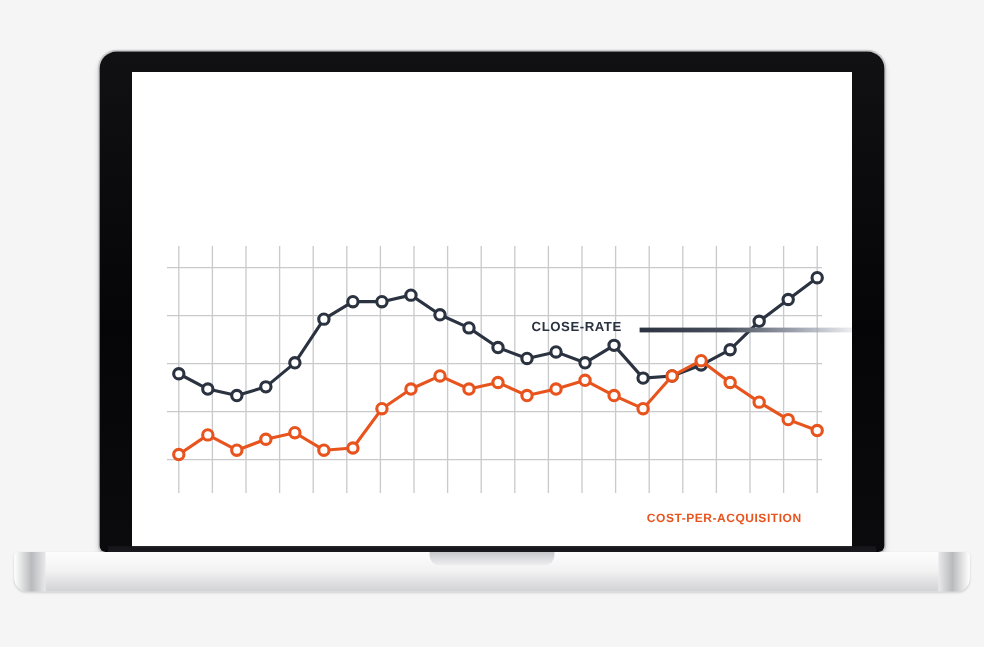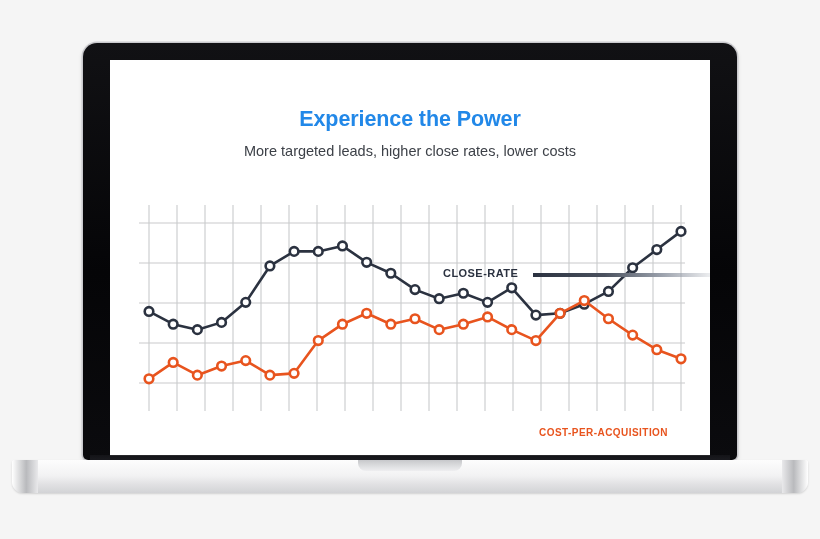--- a/index.html
+++ b/index.html
@@ -152,23 +152,21 @@
 </head>
 <body>
 
 <div id="laptop">
 
   <div id="laptop-lid"></div>
 
   <div id="laptop-screen">
     <div id="slide">
 
-      <div id="title">Experience the Power</div>
-
-      <div id="subtitle">More targeted leads, higher close rates, lower costs</div>
+
 
       <div id="chart-area">
         <svg id="chart-svg" width="548" height="206" viewBox="0 0 548 206">
           <g id="grid-vertical">
               <line x1="10" x2="10" y1="0" y2="206" stroke="#c9cacc" stroke-width="1.1"></line>
               <line x1="38" x2="38" y1="0" y2="206" stroke="#c9cacc" stroke-width="1.1"></line>
               <line x1="66" x2="66" y1="0" y2="206" stroke="#c9cacc" stroke-width="1.1"></line>
               <line x1="94" x2="94" y1="0" y2="206" stroke="#c9cacc" stroke-width="1.1"></line>
               <line x1="122" x2="122" y1="0" y2="206" stroke="#c9cacc" stroke-width="1.1"></line>
               <line x1="150" x2="150" y1="0" y2="206" stroke="#c9cacc" stroke-width="1.1"></line>

